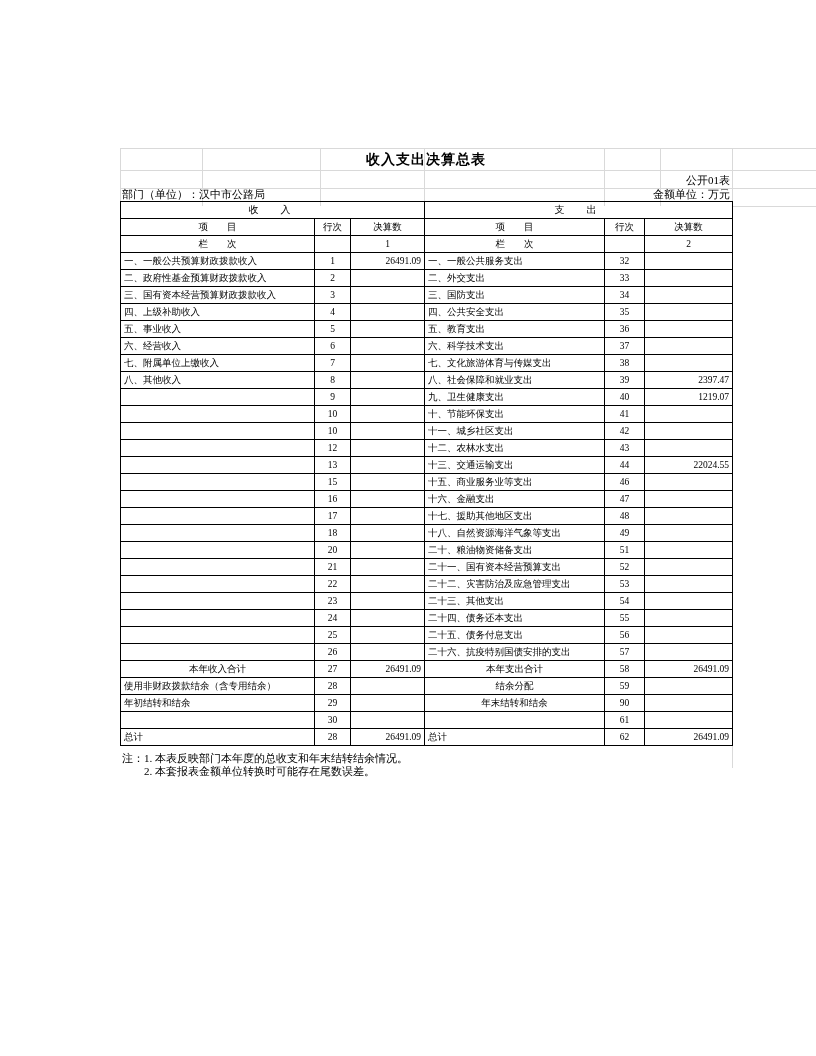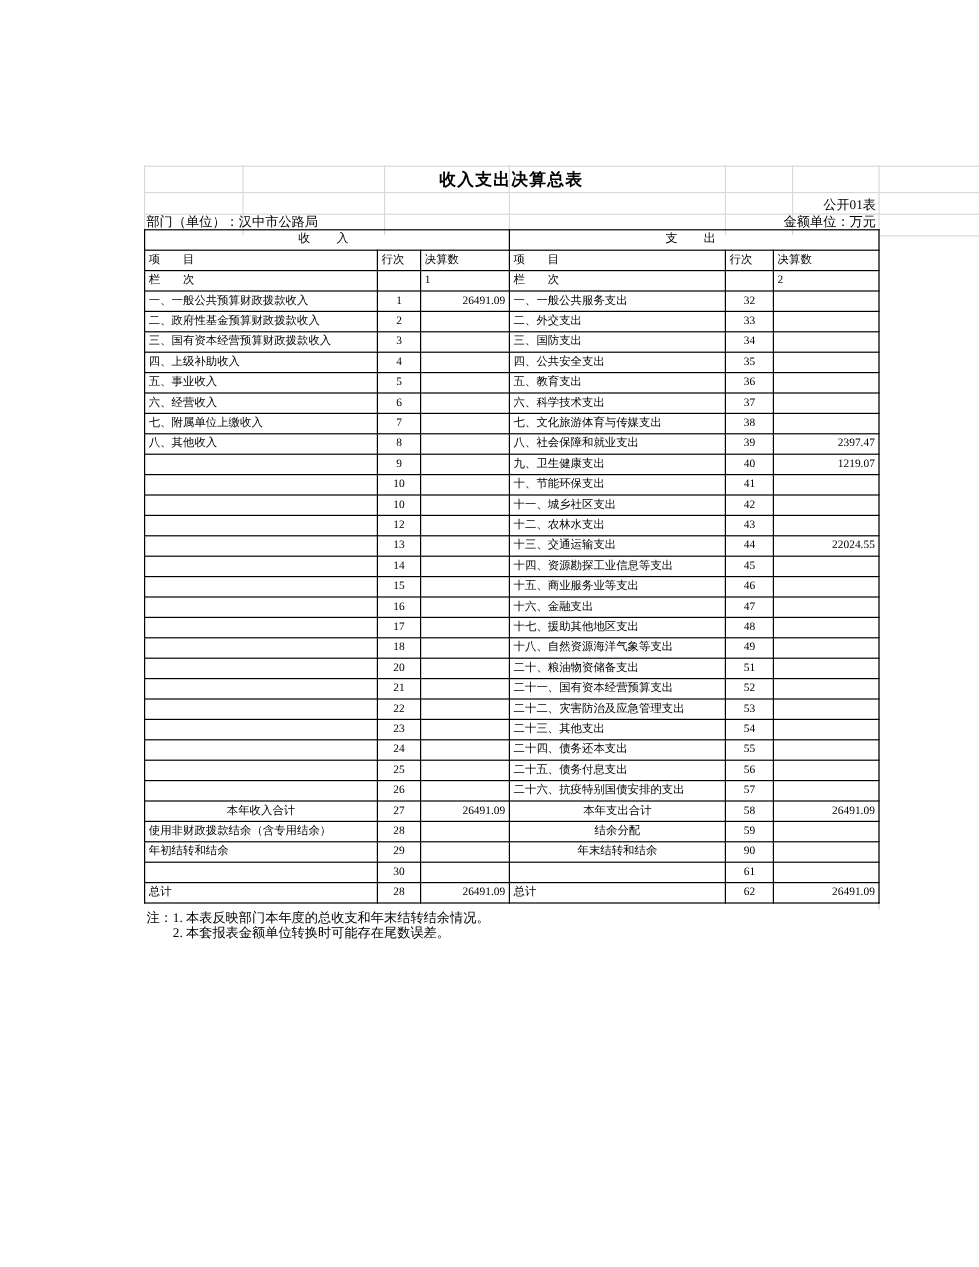--- a/index.html
+++ b/index.html
@@ -11,21 +11,21 @@
     width: 816px;
     height: 1056px;
     font-family: "Liberation Serif", "DejaVu Serif", serif;
     color: #000000;
     position: relative;
     overflow: hidden;
   }
   .page {
     position: absolute;
     left: 0;
-    top: 0;
+    top: 10px;
     width: 816px;
     height: 932px;
   }
   .sheet {
     position: absolute;
     left: 120px;
     top: 138px;
     width: 612px;
   }
   
@@ -77,21 +77,21 @@
     overflow: hidden;
   }
   .ctr { text-align: center; }
   .lft { text-align: left; }
   .rgt { text-align: right; }
   .grouphdr {
     text-align: center;
     letter-spacing: 6px;
     font-size: 10px;
   }
-  .colhdr { text-align: left; }
+  .colhdr { text-align: center; }
   .totalrow td { }
   .notes {
     margin-top: 6px;
     font-size: 11px;
     line-height: 13px;
     padding-left: 2px;
   }
   .notes div { white-space: nowrap; }
   .num { font-family: "Liberation Serif", "DejaVu Serif", serif; }
 </style>
@@ -256,28 +256,20 @@
           <tr>
             <td class="lft"></td>
             <td class="ctr">13</td>
             <td class="rgt num"></td>
             <td class="lft">十三、交通运输支出</td>
             <td class="ctr">44</td>
             <td class="rgt num">22024.55</td>
           </tr>
           <tr>
             <td class="lft"></td>
-            <td class="ctr">14</td>
-            <td class="rgt num"></td>
-            <td class="lft">十四、资源勘探工业信息等支出</td>
-            <td class="ctr">45</td>
-            <td class="rgt num"></td>
-          </tr>
-          <tr>
-            <td class="lft"></td>
             <td class="ctr">15</td>
             <td class="rgt num"></td>
             <td class="lft">十五、商业服务业等支出</td>
             <td class="ctr">46</td>
             <td class="rgt num"></td>
           </tr>
           <tr>
             <td class="lft"></td>
             <td class="ctr">16</td>
             <td class="rgt num"></td>

